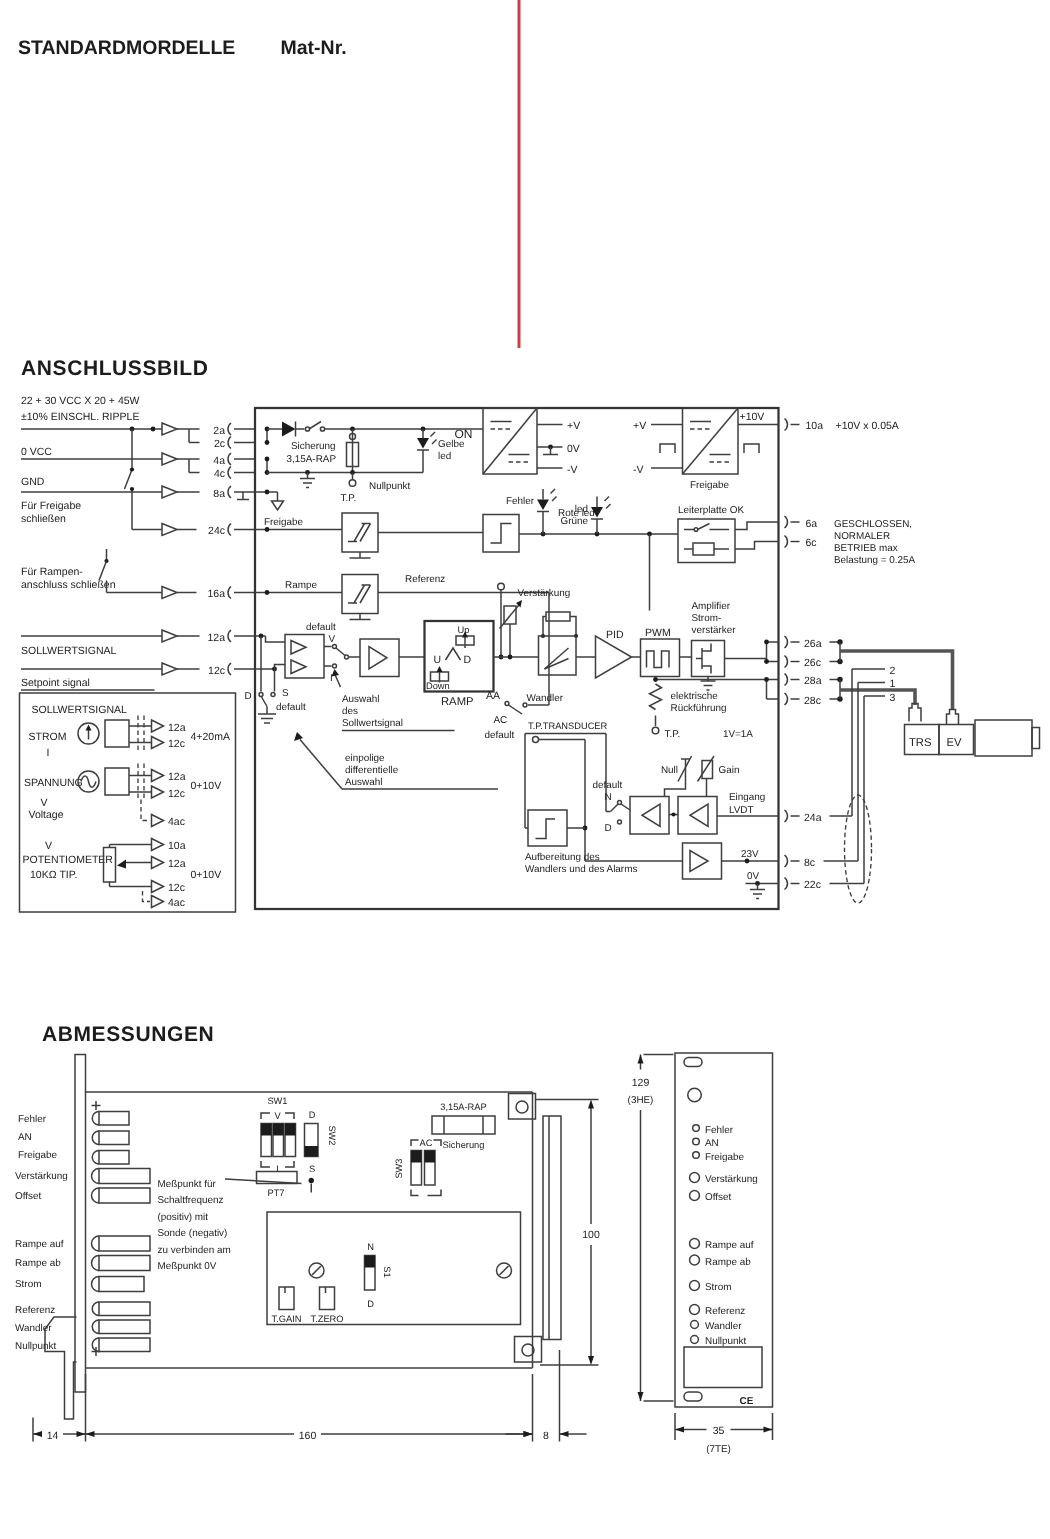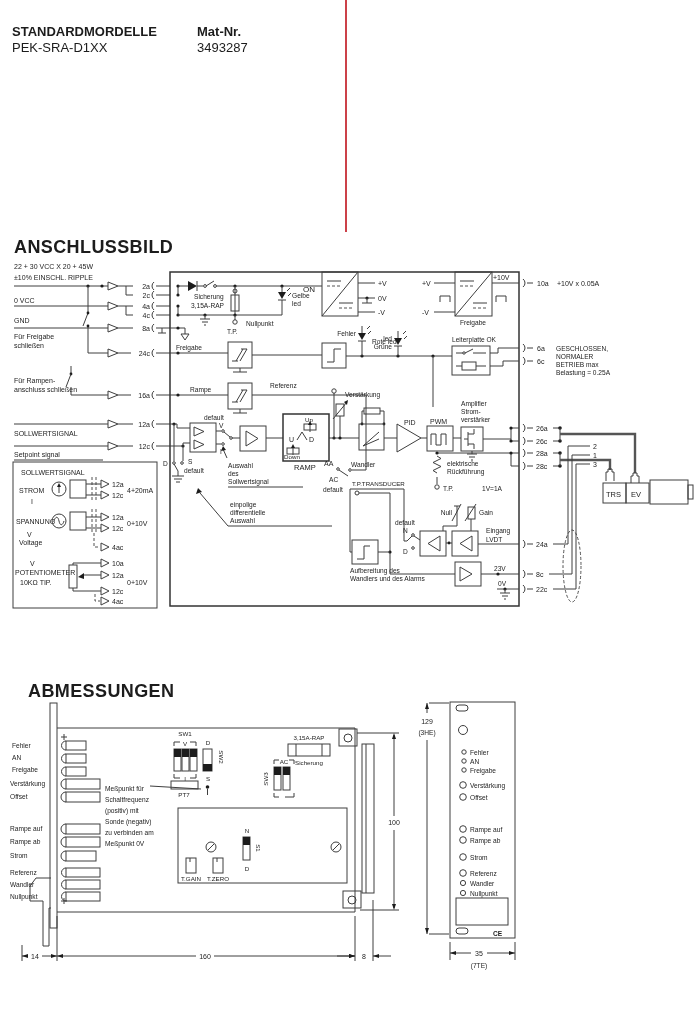--- a/index.html
+++ b/index.html
@@ -1,42 +1,41 @@
 <!DOCTYPE html>
 <html><head>
 <meta charset="utf-8">
 <style>
   html,body{margin:0;padding:0;}
   body{width:700px;height:1026px;background:#fff;position:relative;overflow:hidden;
        font-family:"Liberation Sans","DejaVu Sans",sans-serif;color:#1c1c1c;}
   .hdr{position:absolute;left:12px;top:24px;font-size:13px;line-height:16px;}
   .hdr .row{white-space:nowrap;}
   .hdr .b{font-weight:bold;}
-  .hdr .col2{position:absolute;left:185px;top:0;text-align:right;}
+  .hdr .col2{position:absolute;left:175px;top:0;text-align:right;}
   .redline{position:absolute;left:345px;top:0;width:2px;height:232px;background:#cc4149;}
-  .sechead{position:absolute;font-size:18px;font-weight:bold;letter-spacing:.4px;margin:0;}
+  .sechead{position:absolute;font-size:14px;font-weight:bold;letter-spacing:.4px;margin:0;}
   #h1{left:14px;top:237px;}
   #h2{left:28px;top:681px;}
   svg{position:absolute;left:0;top:0;}
   svg text{font-family:"Liberation Sans","DejaVu Sans",sans-serif;font-size:7px;fill:#1c1c1c;}
   .t6{font-size:6.2px;} .t65{font-size:6.6px;} .t75{font-size:7.5px;} .t8{font-size:8px;}
   .te{text-anchor:end;} .tm{text-anchor:middle;}
   .w{stroke:#3e3e3e;stroke-width:1;fill:none;}
   .w2{stroke:#333;stroke-width:1.5;fill:none;}
   .thk{stroke:#555;stroke-width:2.4;fill:none;}
   .dsh{stroke:#3e3e3e;stroke-width:.9;fill:none;stroke-dasharray:3 2;}
   .blk{fill:#1c1c1c;stroke:none;}
   .opn{fill:#fff;stroke:#3e3e3e;stroke-width:1;}
 </style>
 </head>
 <body>
 
 <div class="hdr">
   <div class="row"><span class="b">STANDARDMORDELLE</span><span class="col2 b">Mat-Nr.</span></div>
-  <div class="row" style="position:relative;"><span>PEK-SRA-D1XX</span><span class="col2">3493287</span></div>
 </div>
 <div class="redline"></div>
 <h2 id="h1" class="sechead">ANSCHLUSSBILD</h2>
 <h2 id="h2" class="sechead">ABMESSUNGEN</h2>
 
 <svg width="700" height="1026" viewBox="0 0 700 1026">
 
   <g>
     <text x="14" y="269">22 + 30 VCC X 20 + 45W</text>
     <text x="14" y="280">±10% EINSCHL. RIPPLE</text>

